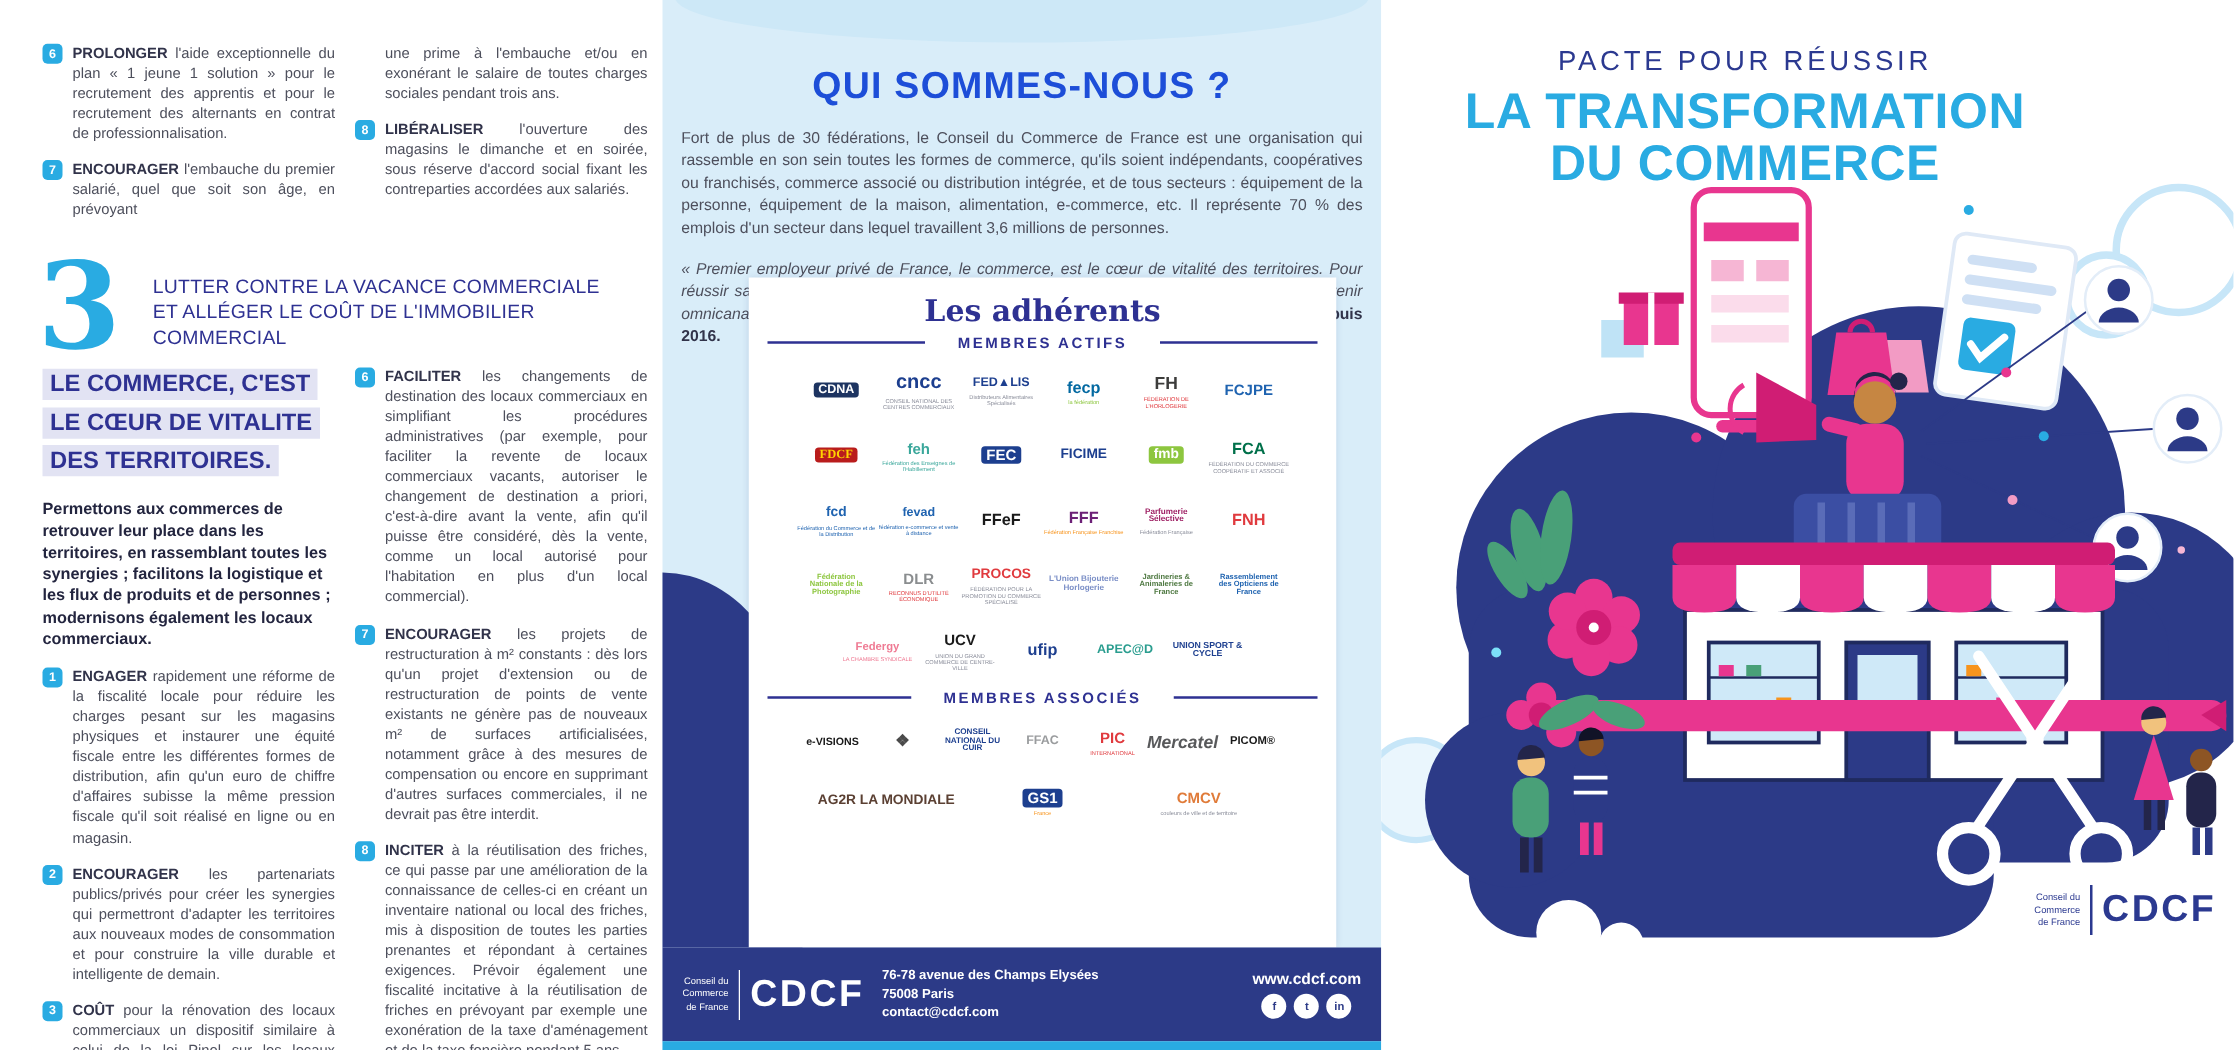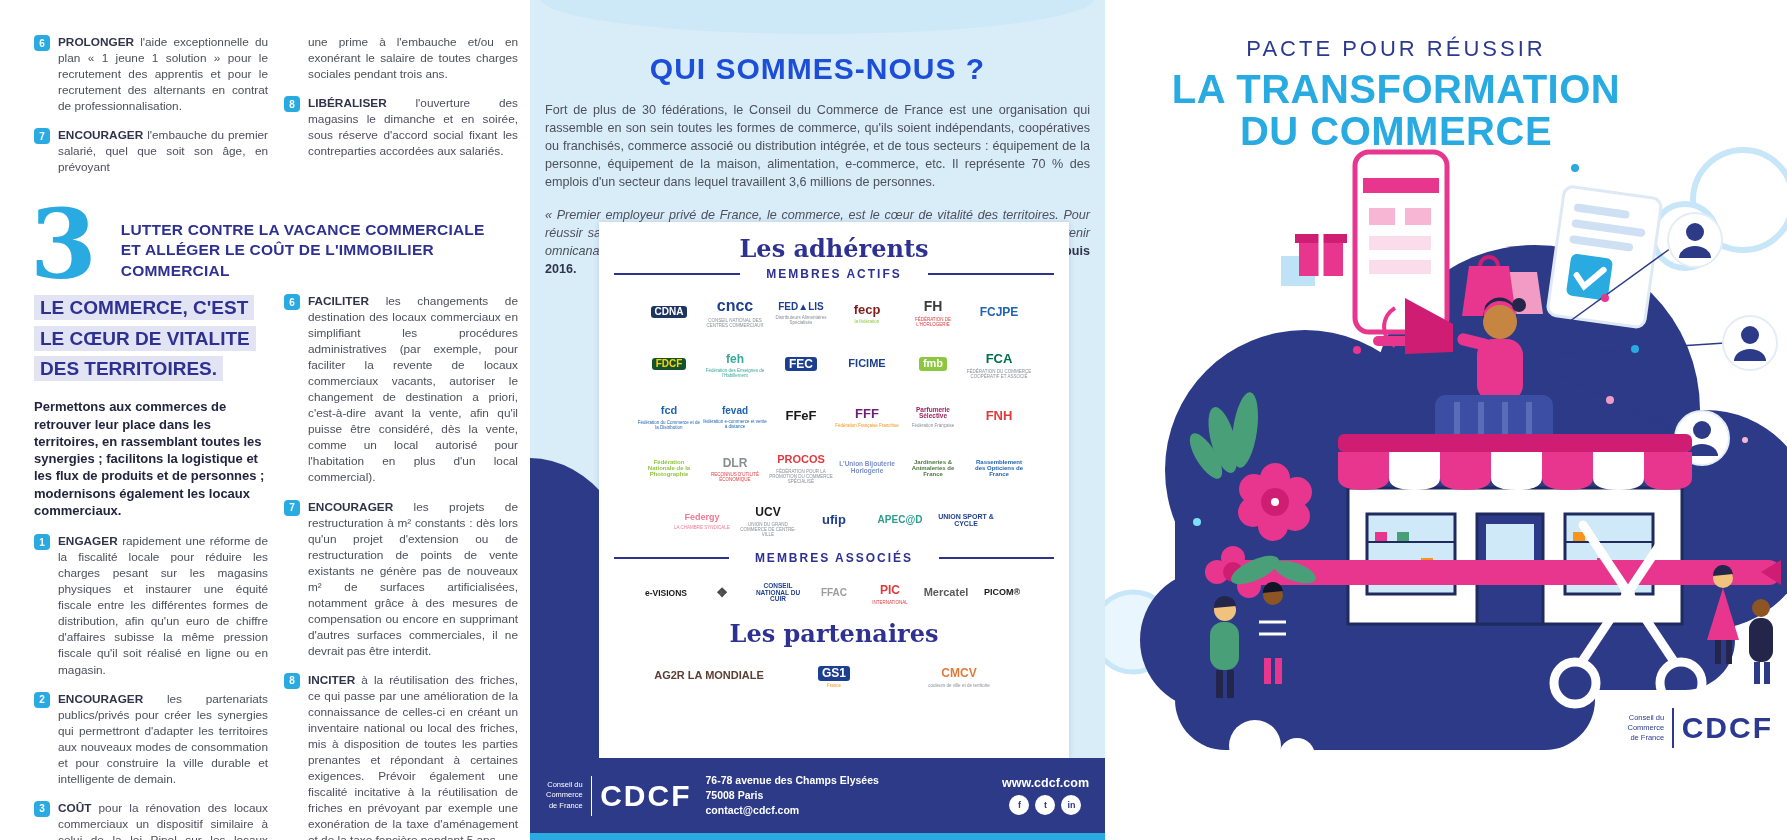--- a/index.html
+++ b/index.html
@@ -16,21 +16,21 @@
   .col{width:240px;}
   .item{display:flex;gap:8px;margin-bottom:13px;}
   .badge{flex:0 0 16px;height:16px;margin-top:1px;border-radius:4px;background:#29abe2;
          color:#fff;font-size:10px;font-weight:700;display:flex;align-items:center;justify-content:center;}
   .badge:empty{visibility:hidden;}
   .item-text{flex:1;font-size:11.8px;line-height:1.36;text-align:justify;}
   .item-verb{font-weight:800;color:#31334a;}
   .sec3-header{display:flex;align-items:flex-start;margin:20px 0 10px 30px;}
   .big-num{font-family:"DejaVu Serif",serif;font-size:96px;line-height:.78;font-weight:700;color:#29abe2;width:82px;}
   .sec3-titles{padding-top:12px;}
-  .sec3-titles div{font-size:15.5px;font-weight:700;color:#2e3192;line-height:1.3;letter-spacing:.2px;padding-left:12px;}
+  .sec3-titles div{font-size:15.5px;font-weight:400;color:#2e3192;line-height:1.3;letter-spacing:.2px;padding-left:12px;}
   .highlight{display:inline;background:#e2e3f3;padding:2px 6px;font-size:19px;font-weight:800;
              color:#2e3192;line-height:1.6;-webkit-box-decoration-break:clone;box-decoration-break:clone;}
   .intro{margin:14px 0 14px;font-size:13px;font-weight:700;color:#23253f;line-height:1.33;}
 
   
   .mid-top-arc{position:absolute;top:-38px;left:10px;right:10px;height:72px;background:#cde8f7;border-radius:50%;}
   .mid-left-blob{position:absolute;left:0;bottom:82px;width:112px;height:300px;background:#2c3a87;
                  border-top-right-radius:112px 150px;}
   .mid-title{position:relative;margin:14px;padding-top:38px;text-align:center;font-size:30px;font-weight:800;
              letter-spacing:1px;color:#1d4ed8;}
@@ -186,36 +186,36 @@
             <span class="logo-label" style="color: rgb(29, 63, 143); font-size: 16px;">cncc</span>
             <span class="logo-sub">CONSEIL NATIONAL DES CENTRES COMMERCIAUX</span>
           </div>
 
           <div class="logo-cell">
             <span class="logo-label" style="color: rgb(29, 63, 143); font-size: 10px;">FED▲LIS</span>
             <span class="logo-sub">Distributeurs Alimentaires Spécialisés</span>
           </div>
 
           <div class="logo-cell">
-            <span class="logo-label" style="color: #7f1d1d; font-size: 13px;">fecp</span>
+            <span class="logo-label" style="color: #0369a1; font-size: 13px;">fecp</span>
             <span class="logo-sub" style="color: rgb(141, 198, 63);">la fédération</span>
           </div>
 
           <div class="logo-cell">
             <span class="logo-label" style="color: rgb(60, 60, 59); font-size: 14px;">FH</span>
             <span class="logo-sub" style="color: rgb(224, 58, 62);">FÉDÉRATION DE L'HORLOGERIE</span>
           </div>
 
           <div class="logo-cell">
             <span class="logo-label" style="color: rgb(31, 99, 176); font-size: 12px;">FCJPE</span>
             <span class="logo-sub"></span>
           </div>
 
           <div class="logo-cell">
-            <span class="logo-label" style="color: rgb(255, 213, 0); background: #14532d; font-size: 10px;">FDCF</span>
+            <span class="logo-label" style="color: rgb(255, 213, 0); background: #b91c1c; font-size: 10px; font-family: Liberation Serif, serif;">FDCF</span>
             <span class="logo-sub"></span>
           </div>
 
           <div class="logo-cell">
             <span class="logo-label" style="color: rgb(58, 167, 155); font-size: 12px;">feh</span>
             <span class="logo-sub" style="color: rgb(58, 167, 155);">Fédération des Enseignes de l'Habillement</span>
           </div>
 
           <div class="logo-cell">
             <span class="logo-label" style="color: rgb(255, 255, 255); background: rgb(29, 63, 143); font-size: 12px;">FEC</span>
@@ -348,30 +348,29 @@
             <span class="logo-label" style="color: rgb(154, 156, 158); font-size: 10px;">FFAC</span>
             <span class="logo-sub"></span>
           </div>
 
           <div class="logo-cell">
             <span class="logo-label" style="color: rgb(224, 58, 62); font-size: 12px;">PIC</span>
             <span class="logo-sub" style="color: rgb(224, 58, 62);">INTERNATIONAL</span>
           </div>
 
           <div class="logo-cell">
-            <span class="logo-label" style="color: rgb(88, 89, 91); font-size: 11px;">Mercatel</span>
+            <span class="logo-label" style="color: rgb(88, 89, 91); font-size: 14px; font-style: italic;">Mercatel</span>
             <span class="logo-sub"></span>
           </div>
 
           <div class="logo-cell">
             <span class="logo-label" style="color: rgb(26, 26, 26); font-size: 9px;">PICOM®</span>
             <span class="logo-sub"></span>
           </div>
         </div>
-      <div class="serif-title">Les partenaires</div>
       <div class="logo-row partners-row">
 
           <div class="logo-cell">
             <span class="logo-label" style="color: rgb(91, 64, 51); font-size: 11px;">AG2R LA MONDIALE</span>
             <span class="logo-sub"></span>
           </div>
 
           <div class="logo-cell">
             <span class="logo-label" style="color: rgb(255, 255, 255); background: rgb(29, 63, 143); font-size: 12px;">GS1</span>
             <span class="logo-sub" style="color: rgb(247, 148, 29);">France</span>

